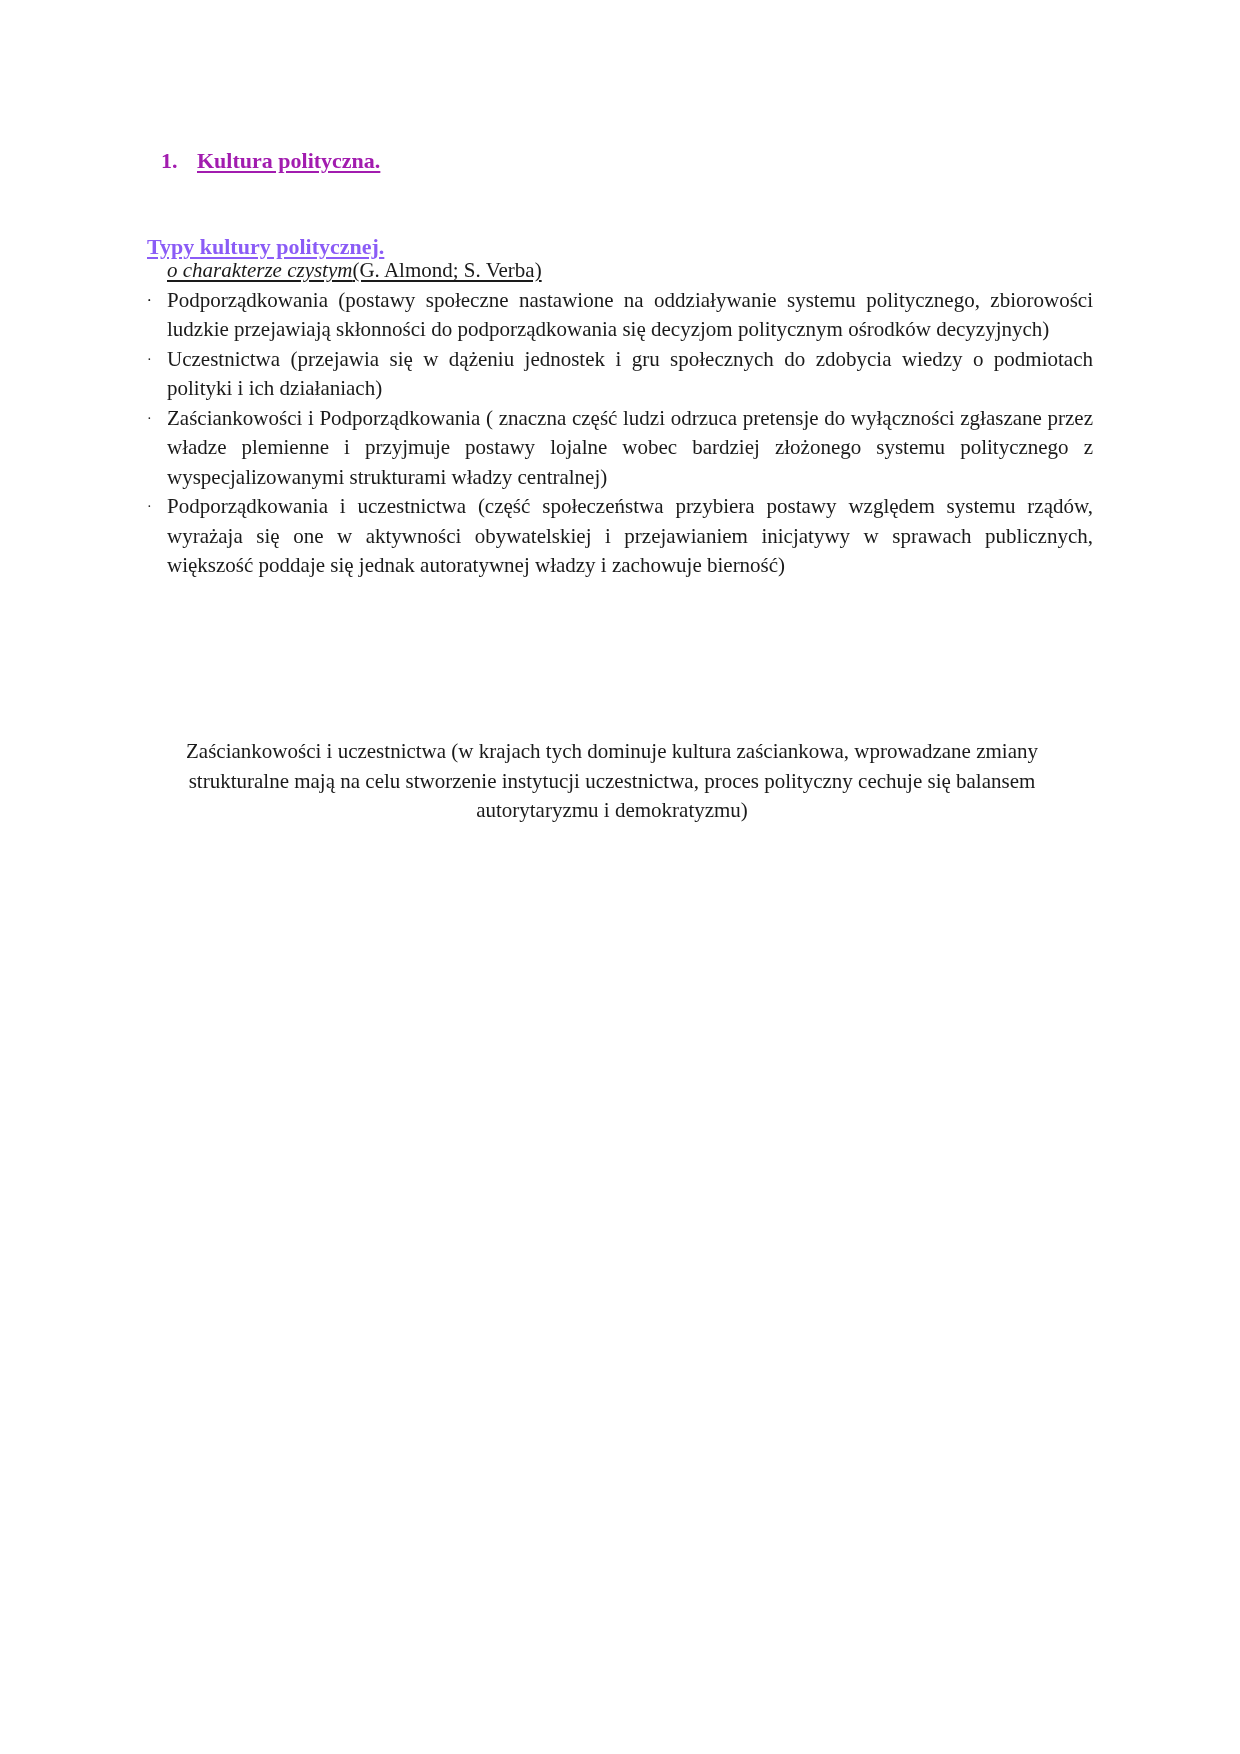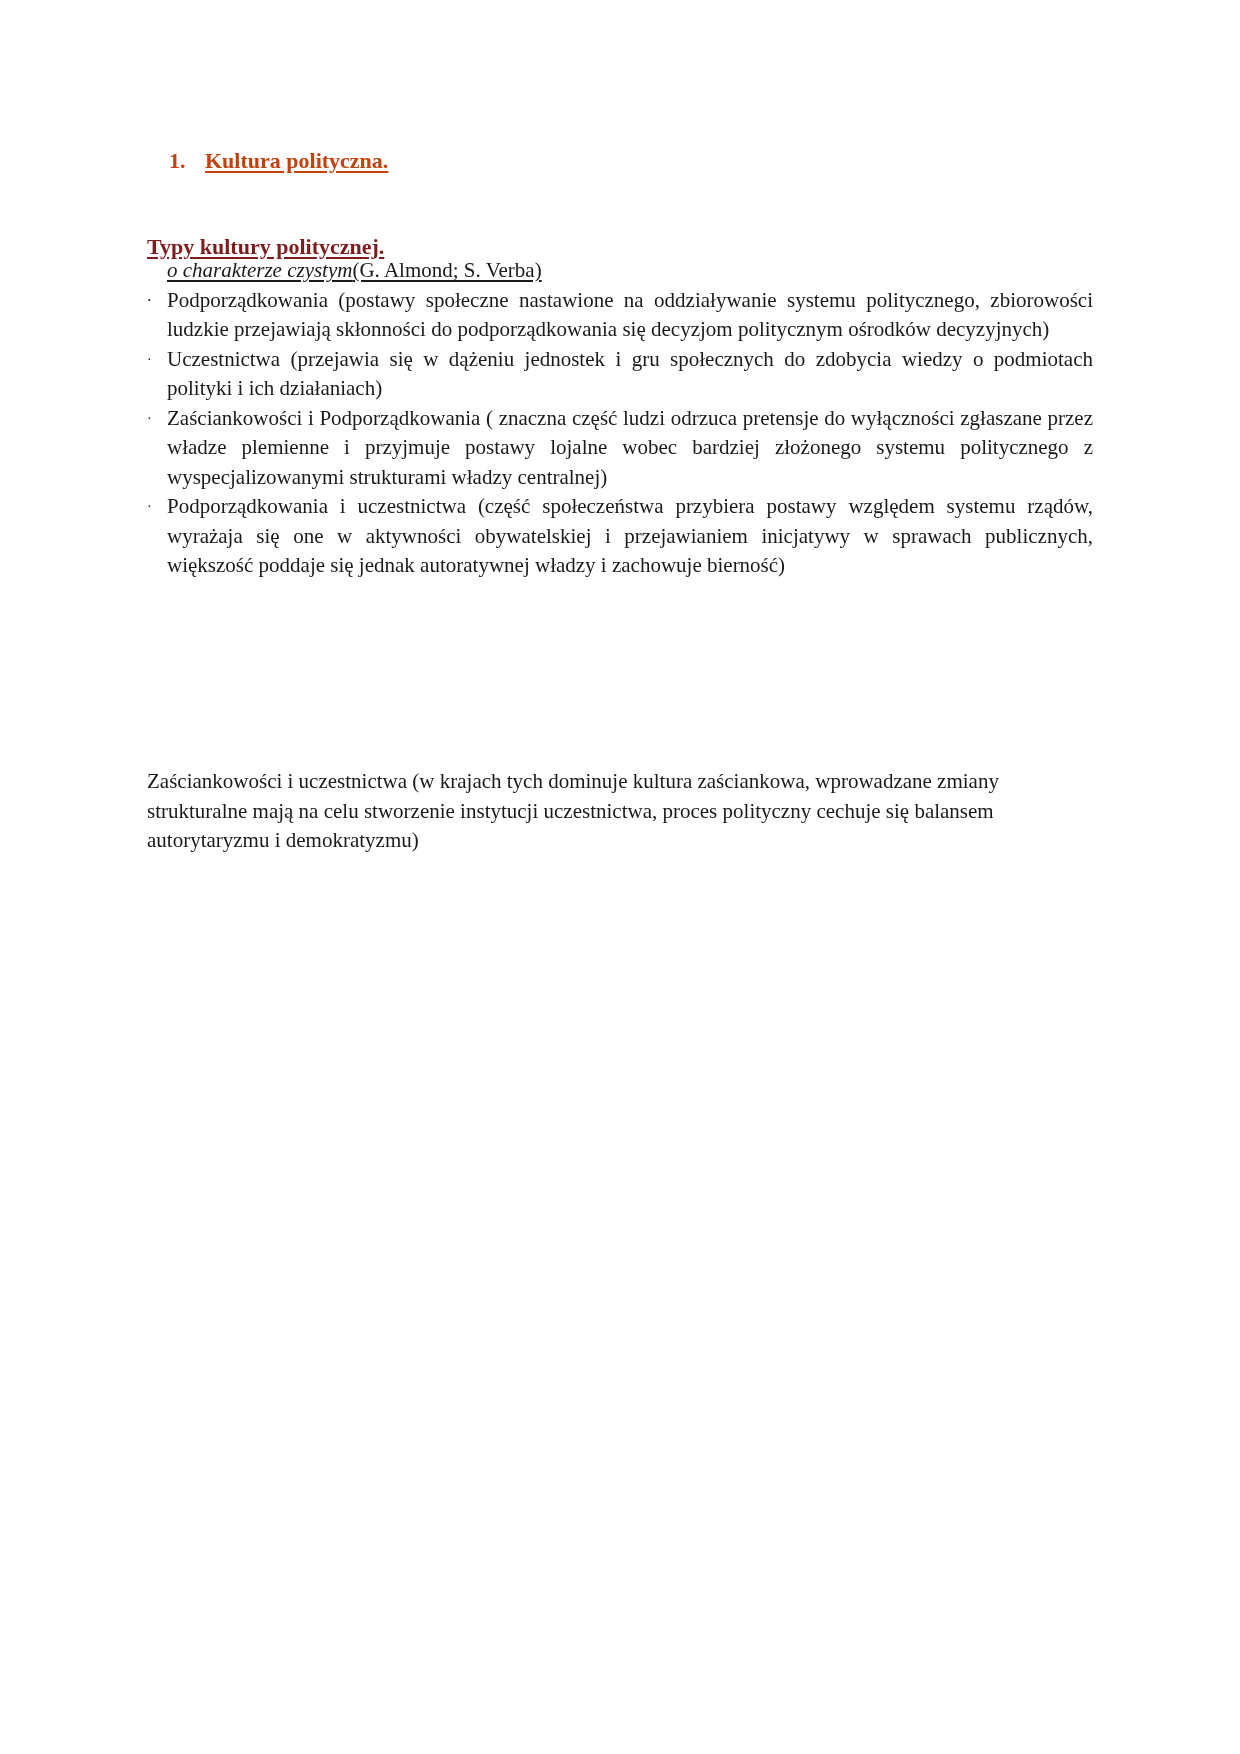--- a/index.html
+++ b/index.html
@@ -17,42 +17,42 @@
   }
   .page {
     position: absolute;
     left: 0; top: 0;
     width: 1240px;
     height: 1754px;
     background: #ffffff;
   }
   .heading1 {
     position: absolute;
-    left: 169px;
+    left: 161px;
     top: 148px;
     font-size: 22px;
     font-weight: bold;
-    color: #c2410c;
+    color: #a21caf;
     white-space: nowrap;
   }
   .heading1 .num {
     display: inline-block;
     width: 36px;
   }
   .heading1 .title {
     text-decoration: underline;
     text-underline-offset: 3px;
   }
   .heading2 {
     position: absolute;
     left: 147px;
     top: 234px;
     font-size: 22px;
     font-weight: bold;
-    color: #7f1d1d;
+    color: #8b5cf6;
     text-decoration: underline;
     text-underline-offset: 3px;
     white-space: nowrap;
   }
   .content {
     position: absolute;
     left: 147px;
     top: 256px;
     width: 946px;
     font-size: 21px;
@@ -73,23 +73,22 @@
   }
   .bullet .dot {
     position: absolute;
     left: 0;
     top: 0;
     width: 20px;
     font-size: 14px;
     line-height: 29.5px;
   }
   .plain {
-    text-align: left;
+    text-align: center;
     width: 940px;
-    margin-top: 30px;
   }
 </style>
 </head>
 <body>
 
 <div class="page">
 
   <div class="heading1">
     <span class="num">1.</span><span class="title">Kultura polityczna.</span>
   </div>

